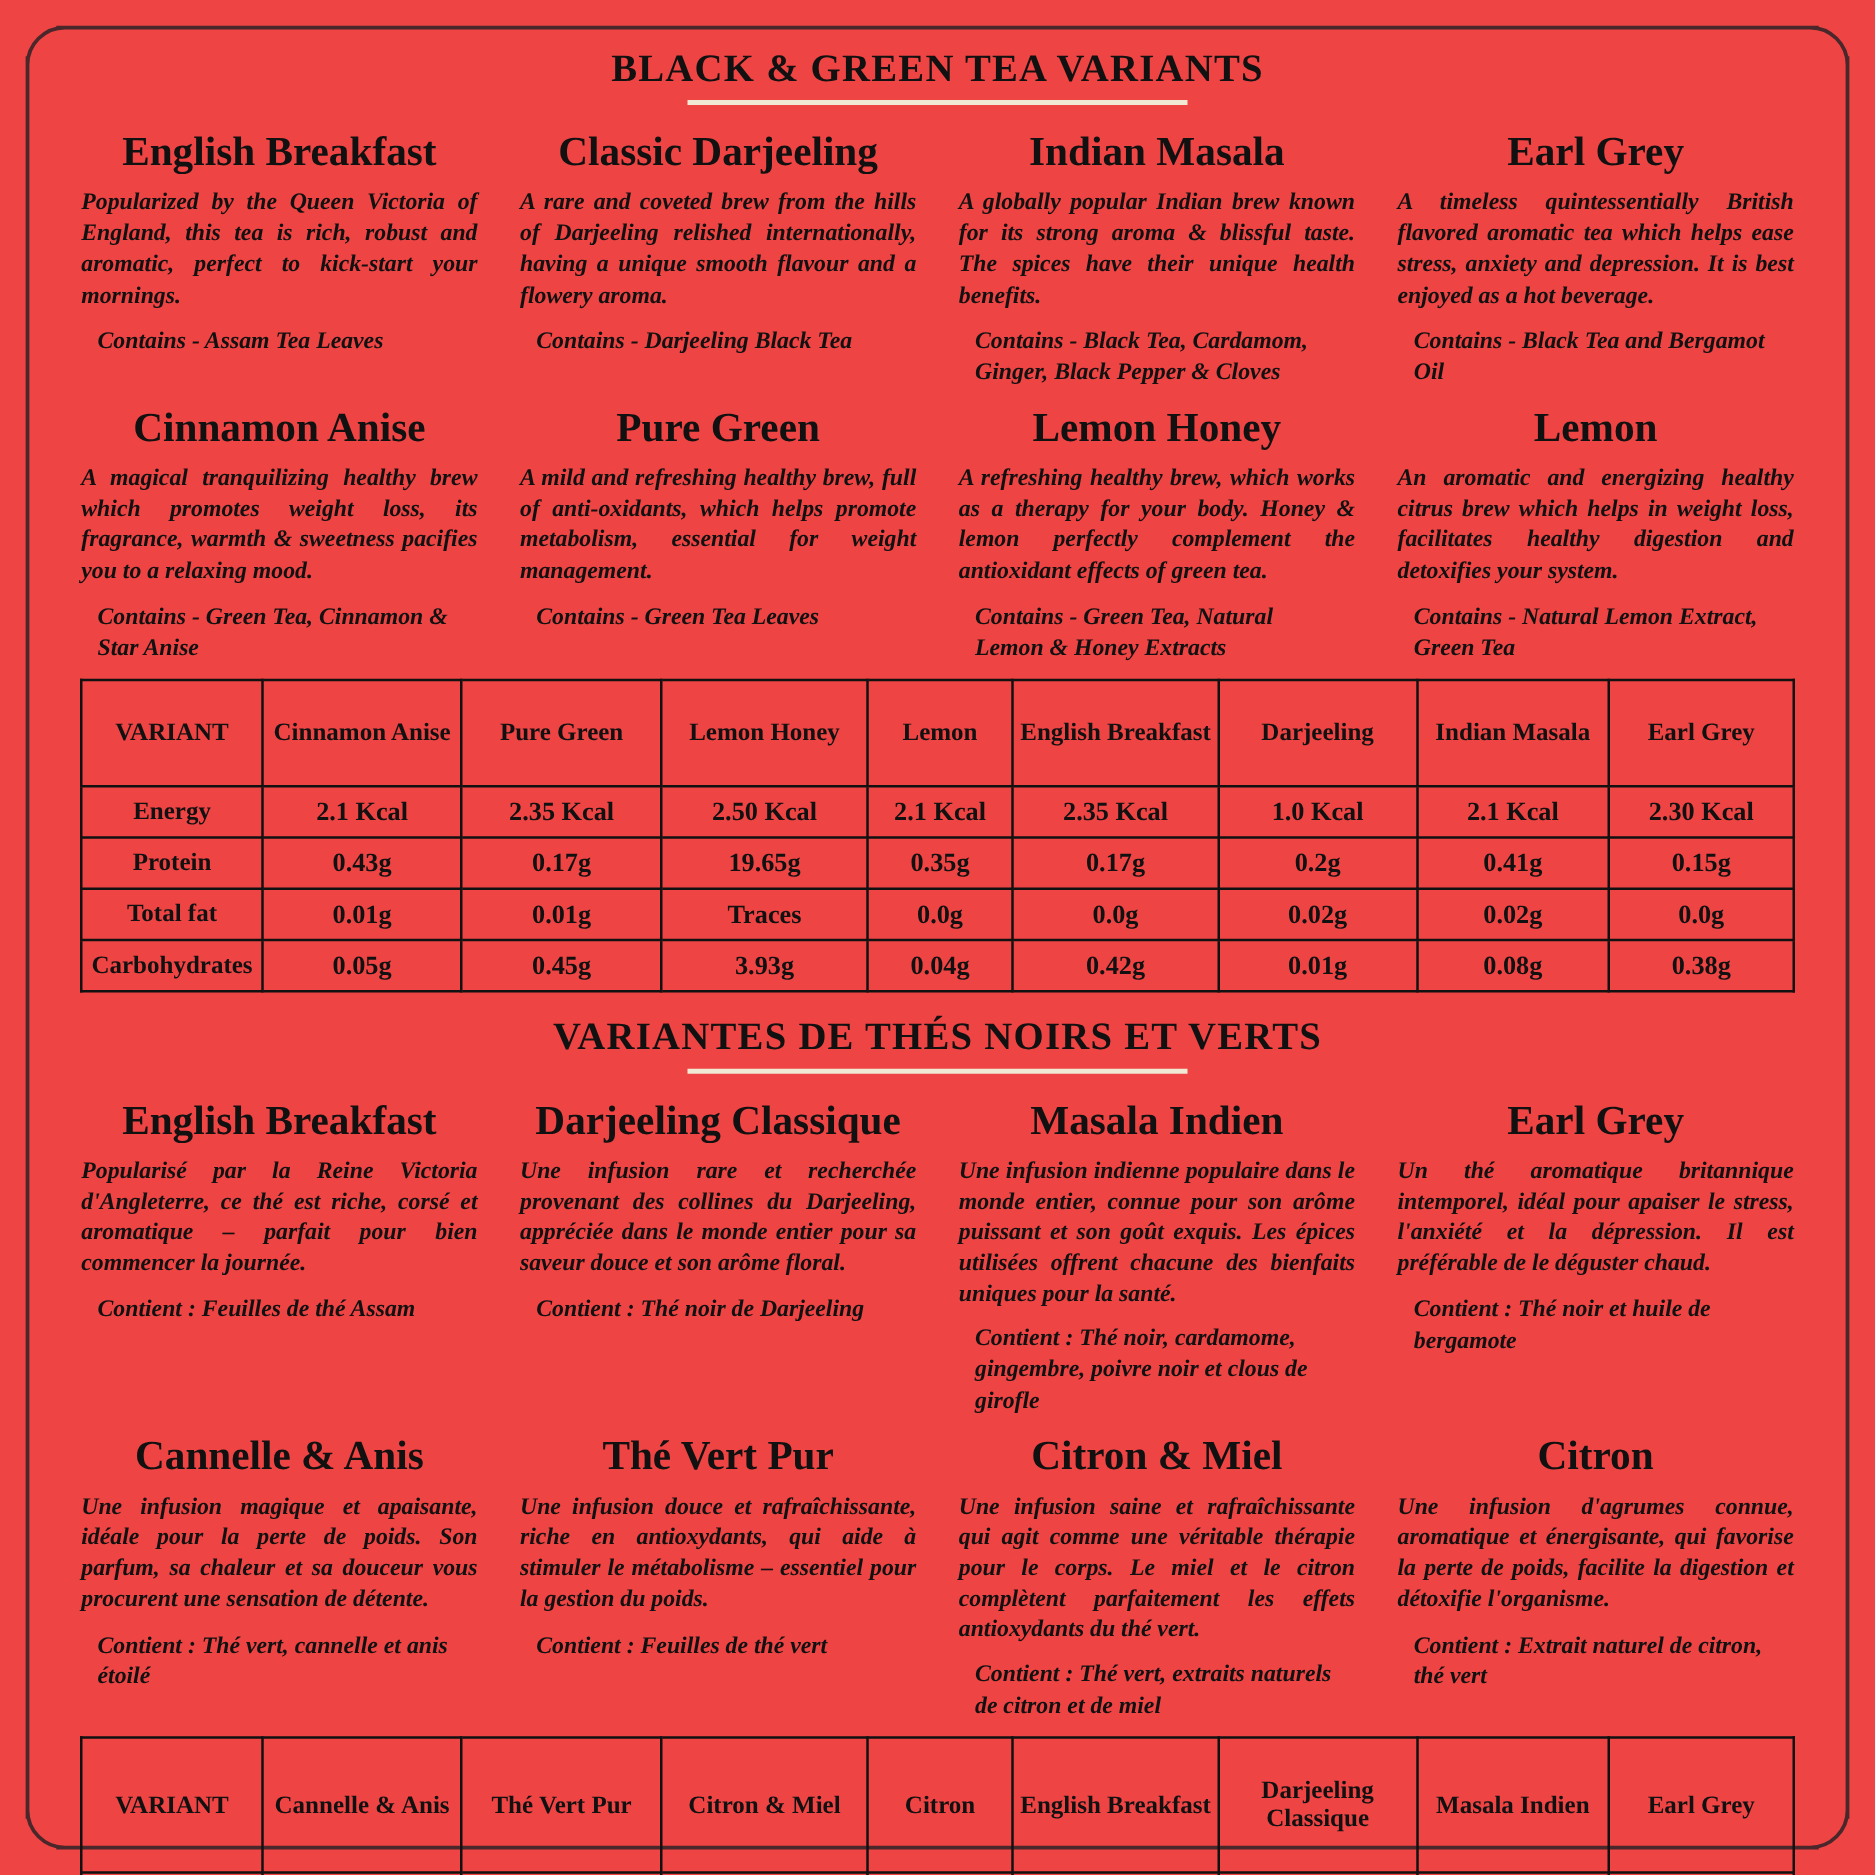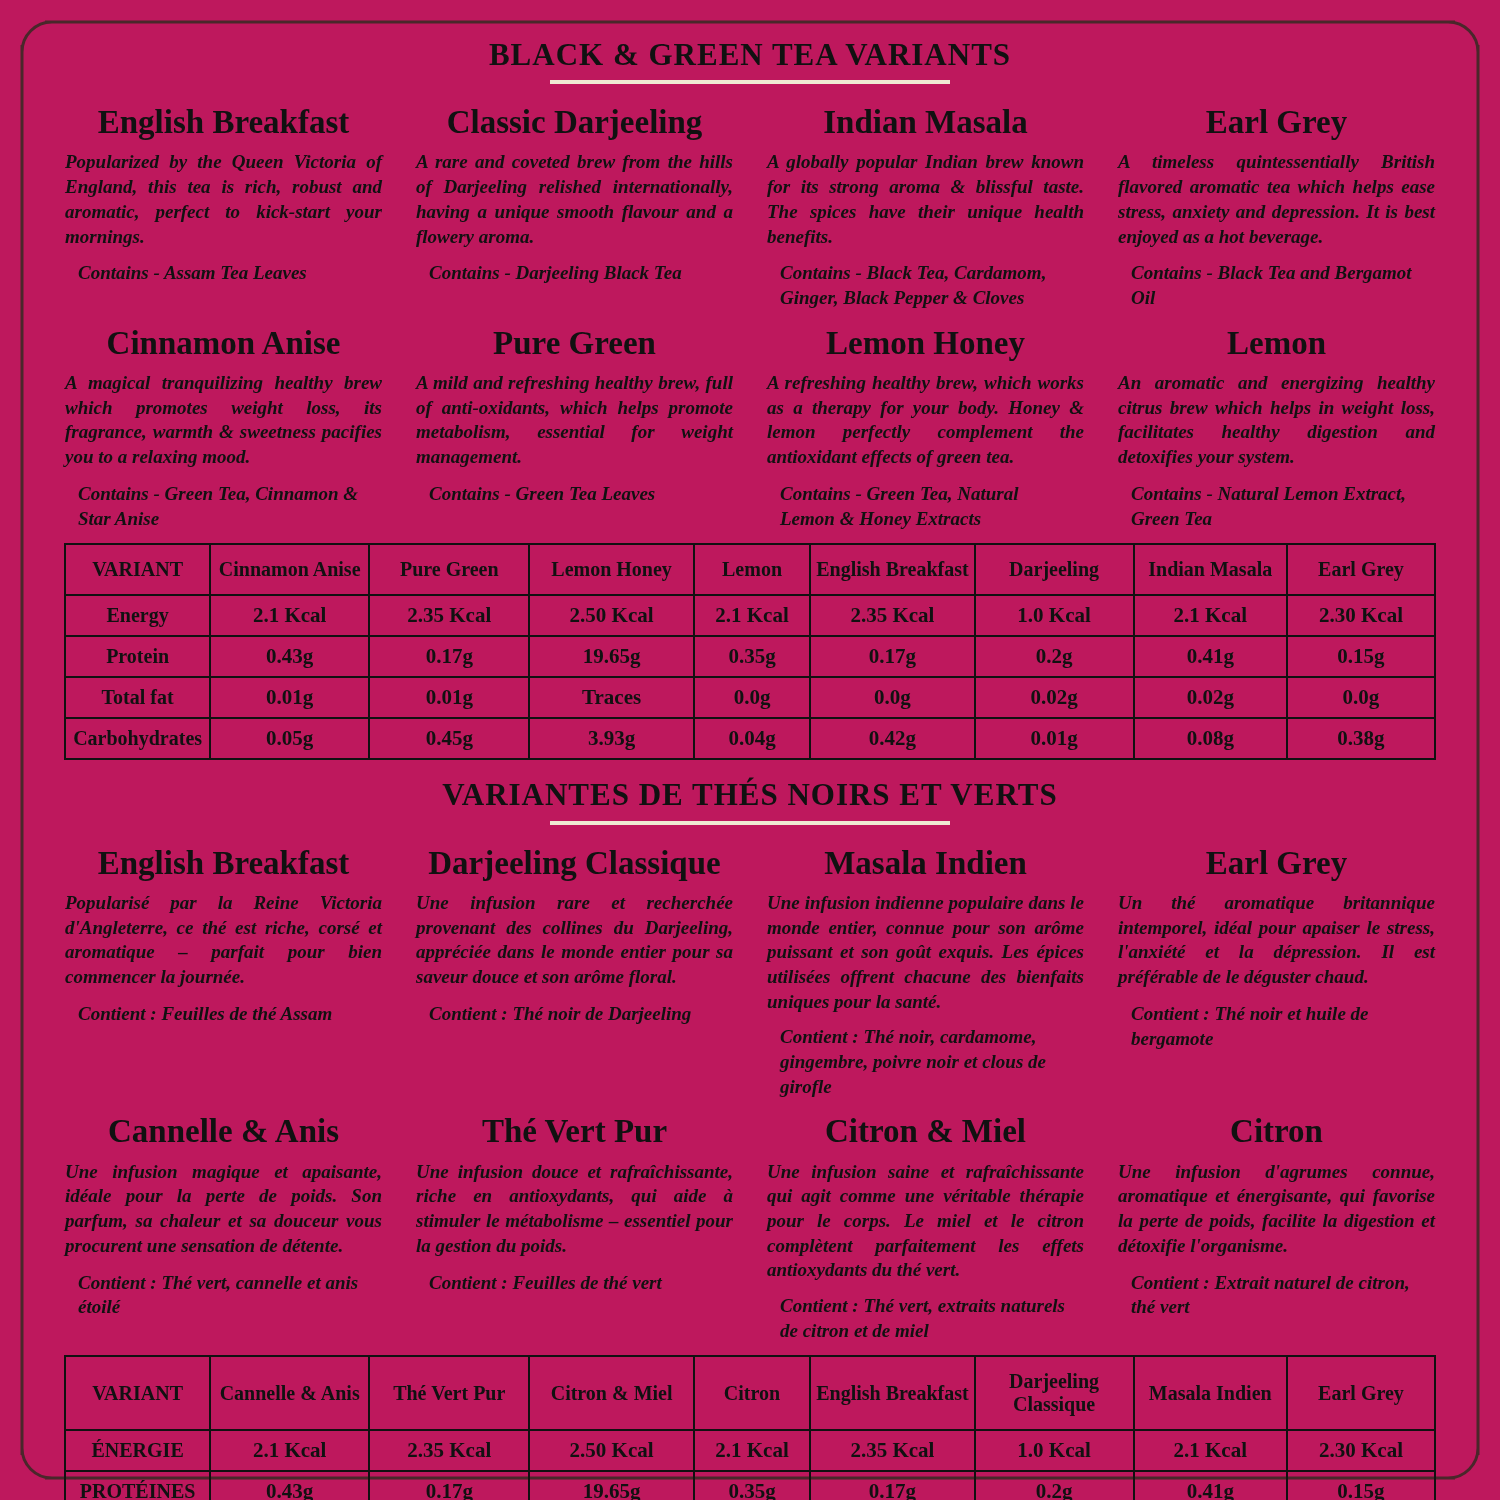--- a/index.html
+++ b/index.html
@@ -1,19 +1,19 @@
 <!DOCTYPE html>
 <html><head>
 <meta charset="utf-8">
 <style>
   html,body { margin:0; padding:0; background:#ffffff; }
   .page {
     position:relative;
     width:1500px; height:1500px;
-    background:#be185d;
+    background:#ef4444;
     font-family:"Liberation Serif", serif;
     color:#111111;
     overflow:hidden;
   }
   .frame-svg { position:absolute; inset:0; pointer-events:none; }
   .content { position:absolute; left:64px; right:64px; top:28px; }
 
   .section-title {
     text-align:center;
     font-size:31px;
@@ -57,21 +57,21 @@
     border-collapse:collapse;
     table-layout:fixed;
     margin:10px 0 12px 0;
   }
   .nutri-table th, .nutri-table td {
     border:2.5px solid #111111;
     text-align:center;
     font-weight:bold;
     overflow:hidden;
   }
-  .nutri-table thead th { font-size:20px; padding:13px 2px; line-height:1.15; }
+  .nutri-table thead th { font-size:20px; padding:30px 2px; line-height:1.15; }
   .nutri-table tbody th { font-size:20px; padding:7px 6px; }
   .nutri-table td { font-size:21px; padding:7px 2px; }
 
   .sec-fr { margin-top:16px; }
 </style>
 </head>
 <body>
 
 <div class="page">
 

